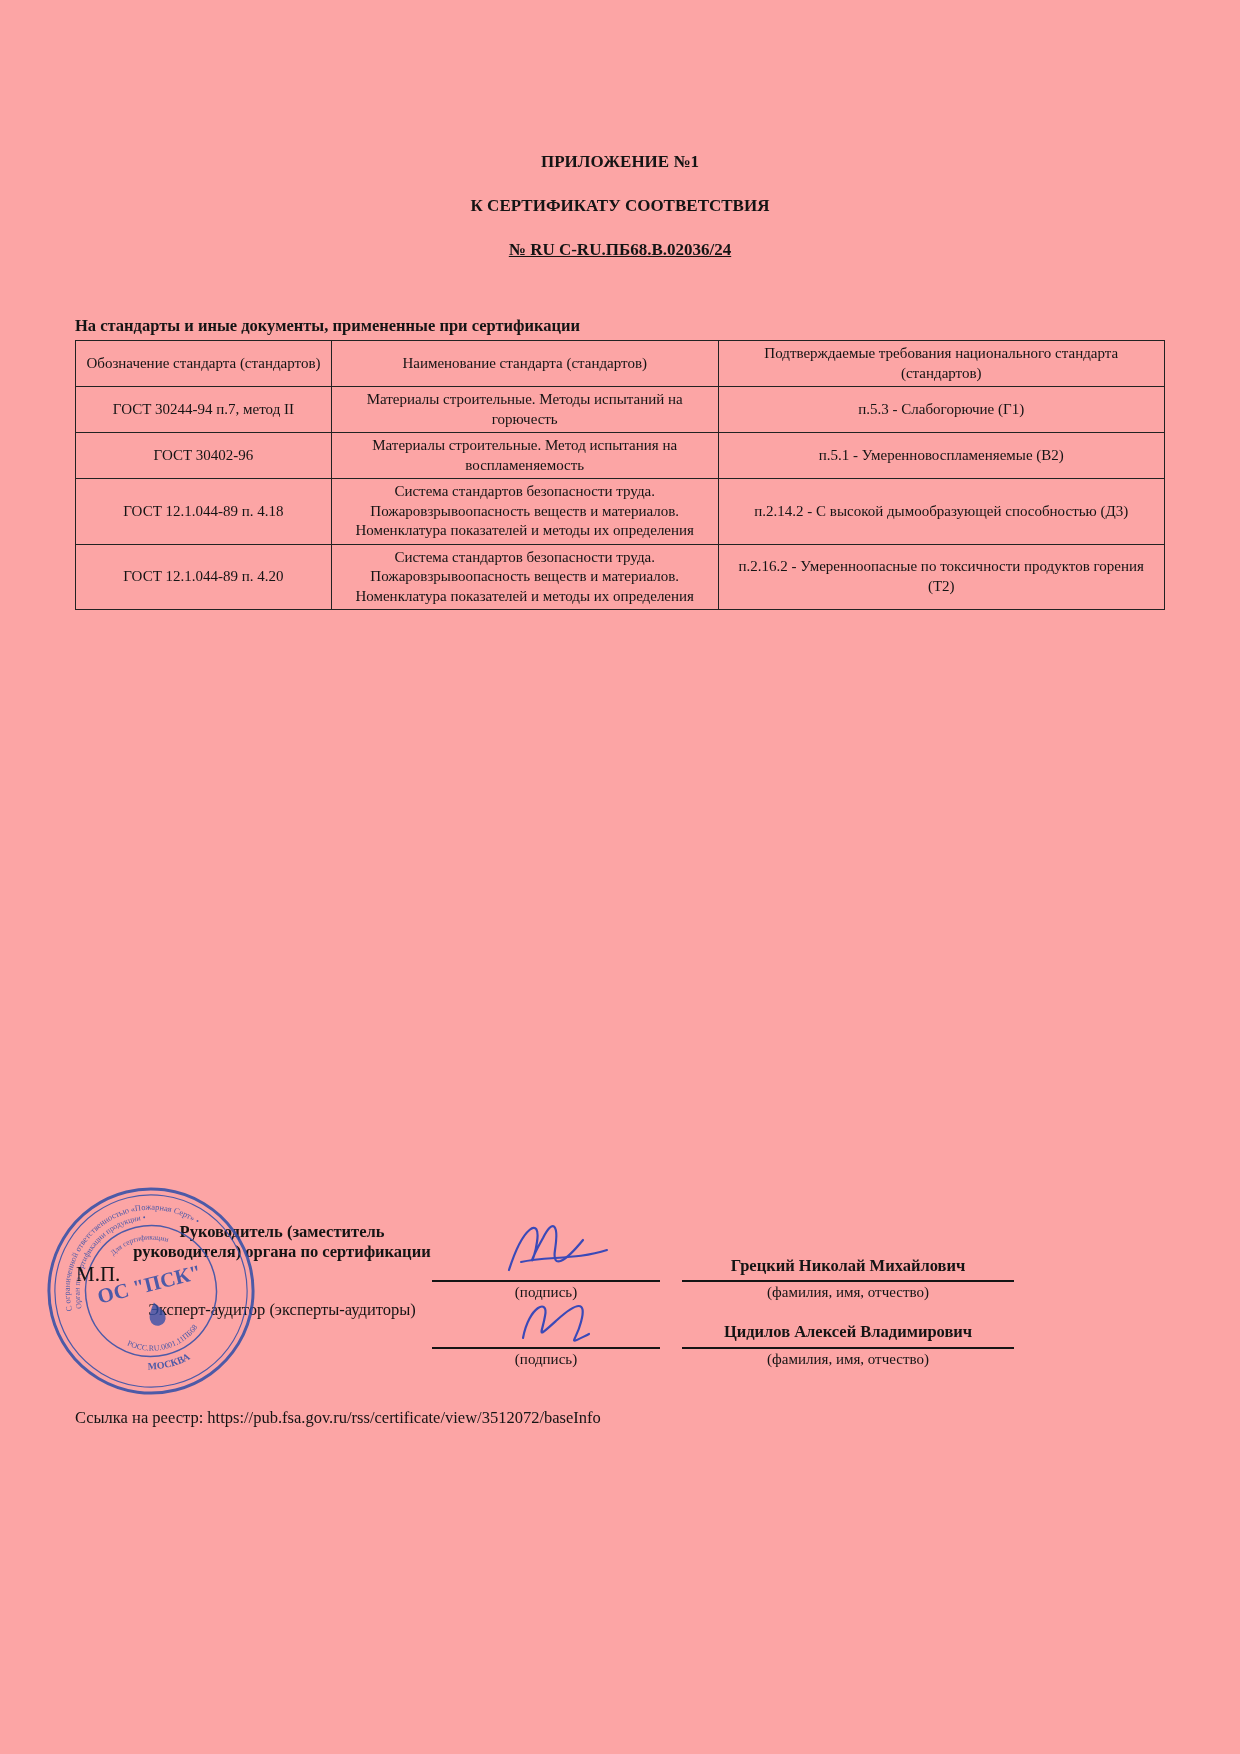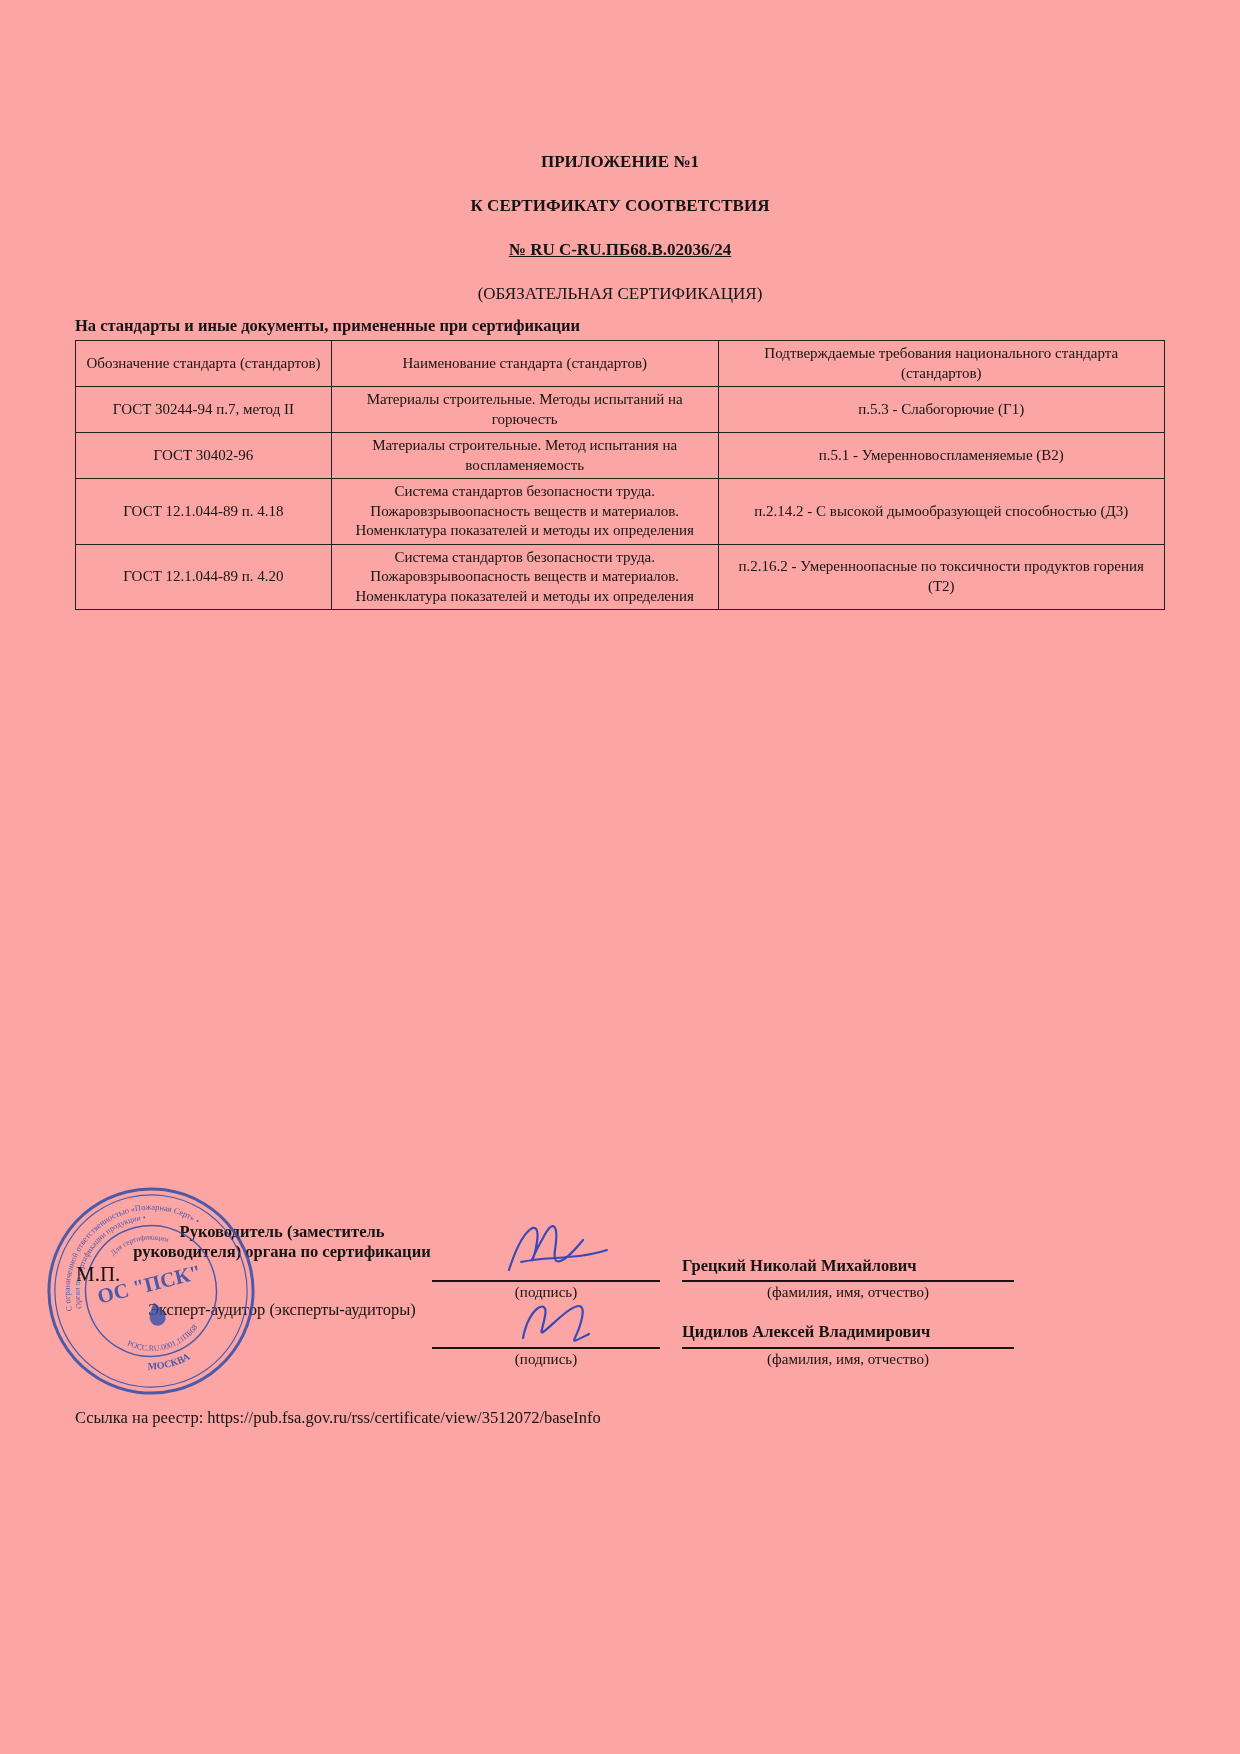--- a/index.html
+++ b/index.html
@@ -36,21 +36,21 @@
     font-weight:normal;
   }
   col.c1 { width:23.5%; }
   col.c2 { width:35.5%; }
   col.c3 { width:41%; }
 
   .abs { position:absolute; }
   .sig-line { position:absolute; height:0; border-top:2px solid #151515; }
   .small-label { font-size:15px; text-align:center; }
   .role-label { font-size:16.5px; text-align:center; }
-  .fio-name { font-size:16.5px; font-weight:bold; text-align:left; }
+  .fio-name { font-size:16.5px; font-weight:bold; text-align:center; }
   .footer-text { font-size:16.5px; }
 
   .stamp-svg {
     position:absolute; left:42px; top:1182px;
     width:218px; height:218px;
     transform:rotate(-14deg);
     opacity:0.85;
     z-index:1;
   }
   .mp-label { z-index:2; font-size:21px; }
@@ -58,21 +58,20 @@
 </style>
 </head>
 <body>
 
 <div class="page">
 
   <div class="doc-header">
     <div class="h-line bold">ПРИЛОЖЕНИЕ №1</div>
     <div class="h-line bold">К СЕРТИФИКАТУ СООТВЕТСТВИЯ</div>
     <div class="h-line bold underlined">№ RU С-RU.ПБ68.В.02036/24</div>
-    <div class="h-line">(ОБЯЗАТЕЛЬНАЯ СЕРТИФИКАЦИЯ)</div>
   </div>
 
   <div class="table-caption">На стандарты и иные документы, примененные при сертификации</div>
 
   <table class="standards">
     <colgroup>
         <col class="c1">
         <col class="c2">
         <col class="c3">
       </colgroup>

